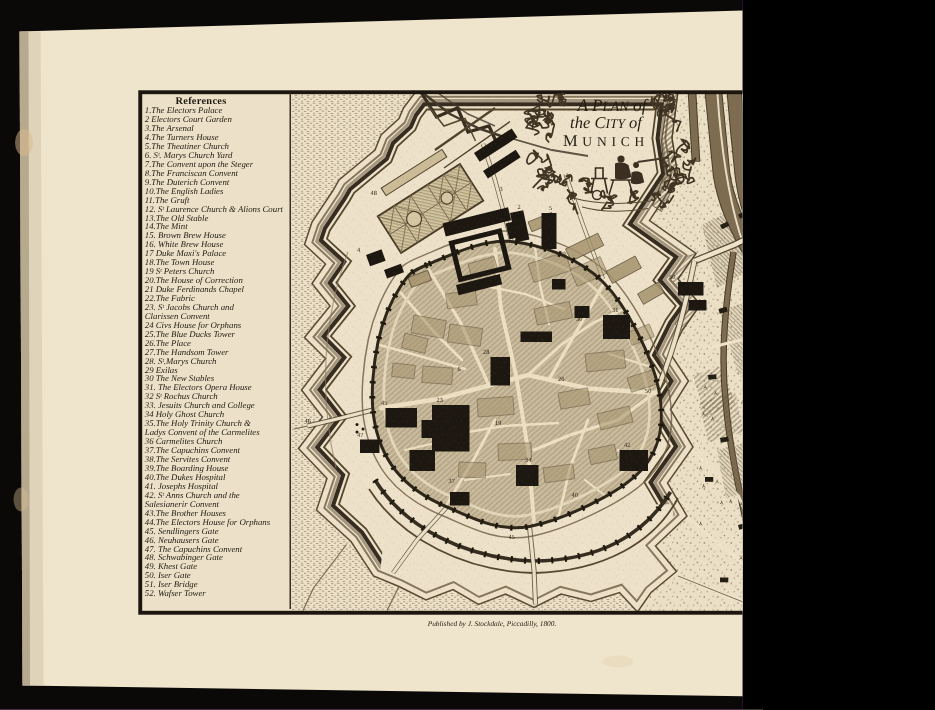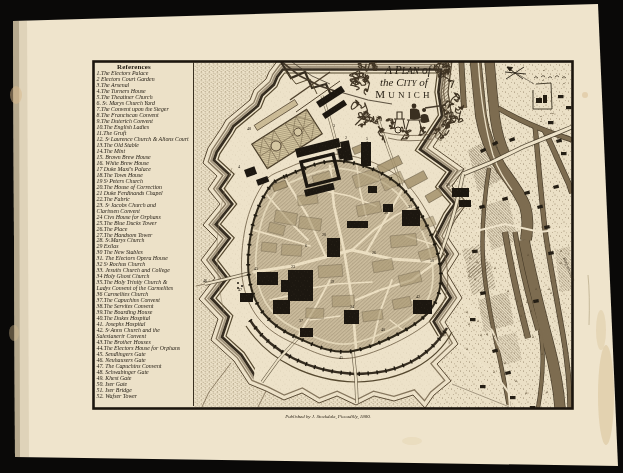--- a/index.html
+++ b/index.html
@@ -1,15 +1,15 @@
 <!DOCTYPE html>
 <html><head><meta charset="utf-8"><title>Plan of Munich</title>
 <style>
 html,body{margin:0;padding:0;background:#000;}
-#c{position:relative;width:623px;height:473px;overflow:hidden;background:#a21caf;}
+#c{position:relative;width:495px;height:473px;overflow:hidden;background:#a21caf;}
 </style></head>
 <body>
 <div id="c">
 <svg width="623" height="473" viewBox="0 0 623 473" style="position:absolute;top:0;left:0">
 <defs>
 <pattern id="stip" width="8" height="4" patternUnits="userSpaceOnUse">
  <path d="M0.5 0.8h1.8 M4.8 1.1h1.4 M2.6 2.3h1.6 M6.6 2.1h1.4 M0.8 3.5h1.2 M4.4 3.7h1.8" stroke="#857352" stroke-width="0.55" fill="none"></path>
 </pattern>
 <pattern id="dots" width="9" height="9" patternUnits="userSpaceOnUse">
  <circle cx="1.5" cy="2" r="0.5" fill="#7c6b4e"></circle>

